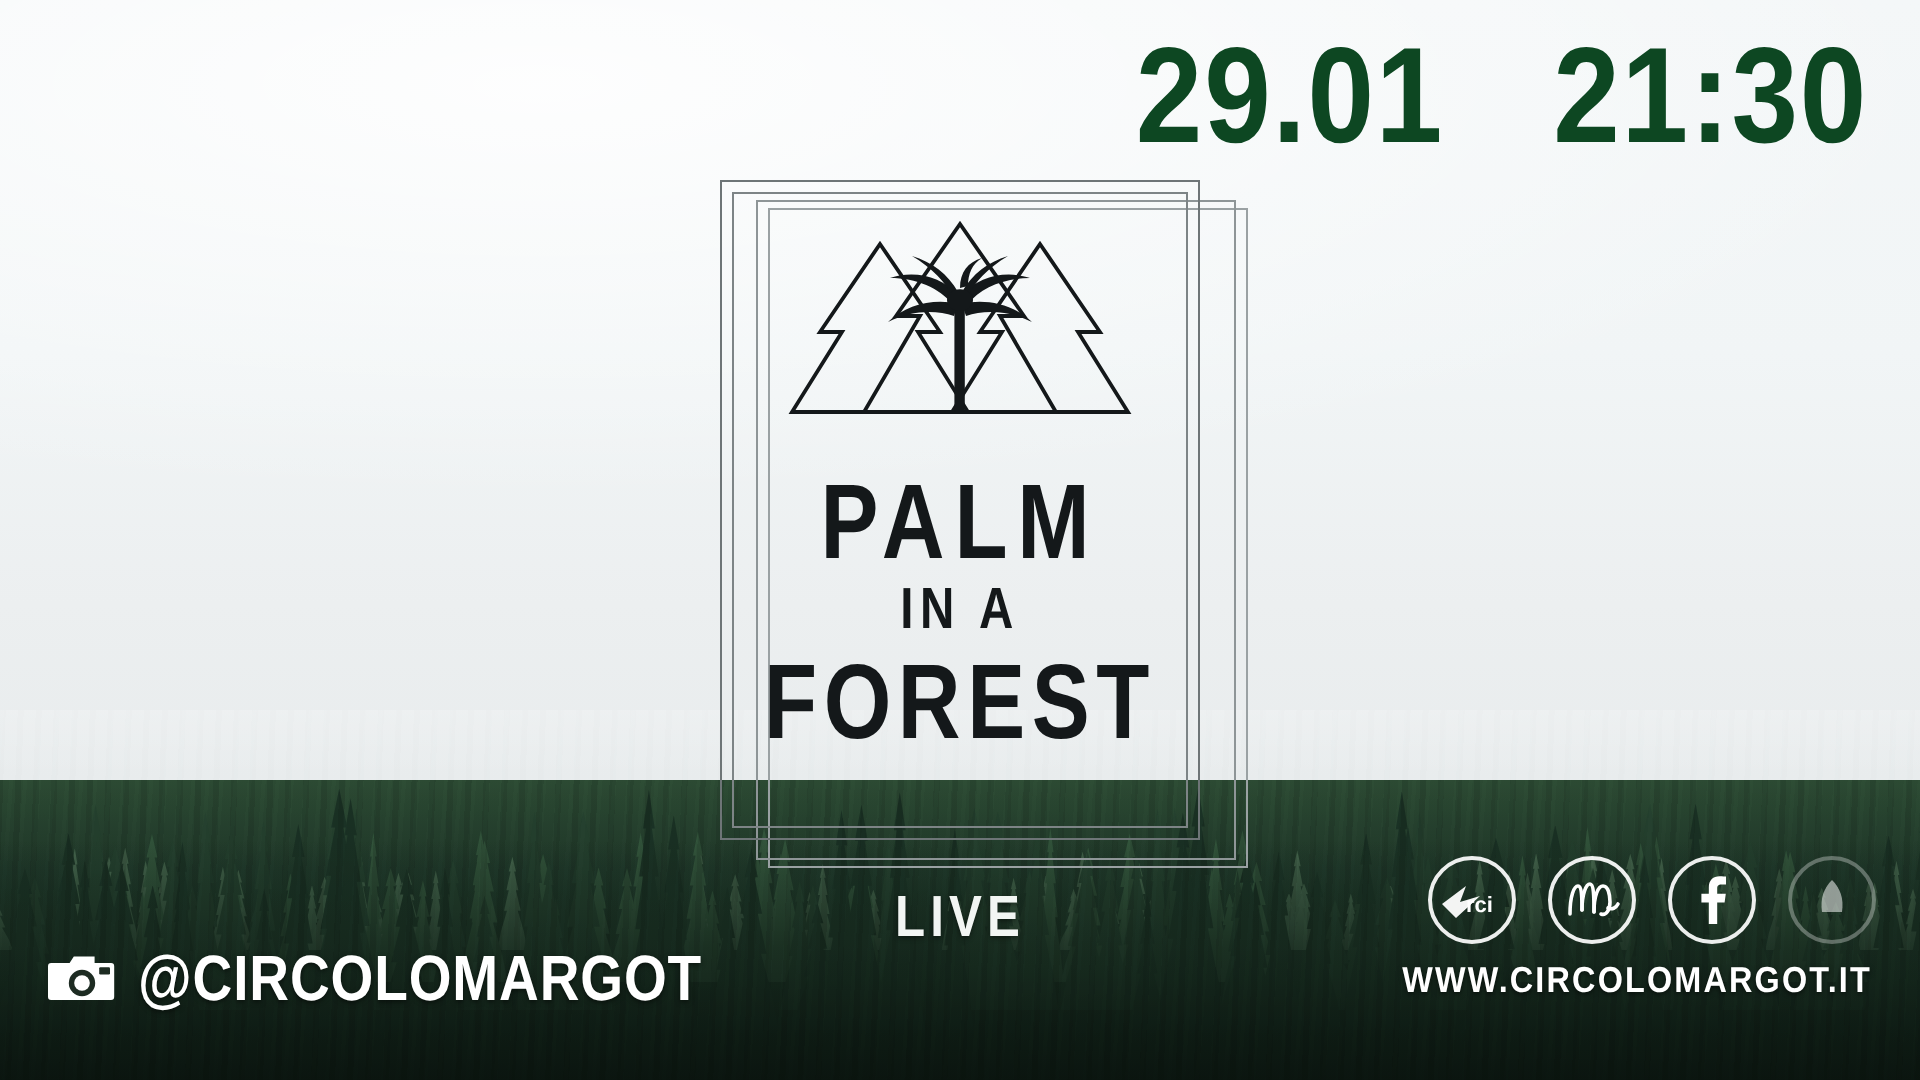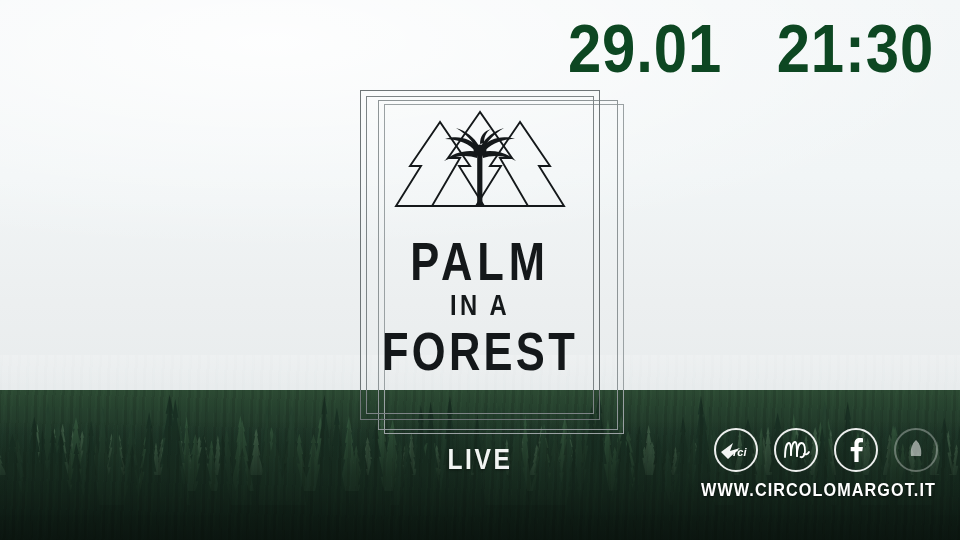--- a/index.html
+++ b/index.html
@@ -186,21 +186,20 @@
     position:absolute;right:22px;top:428px;
     display:flex;align-items:center;gap:16px;
   }
   .badge{
     width:44px;height:44px;border-radius:50%;
     border:2px solid rgba(255,255,255,.92);
     display:flex;align-items:center;justify-content:center;
     box-sizing:border-box;
     color:#fff;
     overflow:hidden;
-    font-style:italic;
   }
   .badge.faint{border-color:rgba(255,255,255,.5);opacity:.62;}
   .badge svg{display:block;}
 </style>
 </head>
 <body>
 
 <div id="poster">
 
   <div class="sky"></div>
@@ -495,20 +494,31 @@
         </svg>
       </div>
       <div class="title-palm">PALM</div>
       <div class="title-ina">IN A</div>
       <div class="title-forest">FOREST</div>
     </div>
   </div>
 
   <div class="live">LIVE</div>
 
+  <div class="ig">
+    <span>
+      <svg class="ig-icon" viewBox="0 0 34 34" xmlns="http://www.w3.org/2000/svg">
+        <path fill="#ffffff" d="M1.5 9.5 h9.3 l2.1 -3.2 h10.4 l0 3.2 h8.2 a1.6 1.6 0 0 1 1.6 1.6 v15.3 a1.6 1.6 0 0 1 -1.6 1.6 h-29.9 a1.6 1.6 0 0 1 -1.6 -1.6 v-15.3 a1.6 1.6 0 0 1 1.6 -1.6 z"></path>
+        <circle cx="17" cy="19.5" r="6.6" fill="#1d2b22"></circle>
+        <circle cx="17" cy="19.5" r="3.9" fill="#ffffff"></circle>
+        <rect x="25.6" y="11.6" width="5.4" height="3.6" rx=".6" fill="#1d2b22"></rect>
+      </svg>
+    </span>
+    <span class="ig-text">@CIRCOLOMARGOT</span>
+  </div>
 
   <div class="site">WWW.CIRCOLOMARGOT.IT</div>
 
   <div class="badges">
 
     <div class="badge">
       <svg width="34" height="26" viewBox="0 0 34 26" xmlns="http://www.w3.org/2000/svg">
         <path d="M2 15 L14 6 L11 14 L21 11 L9 22 Z" fill="#ffffff" opacity=".95"></path>
         <text x="14" y="19" font-family="Liberation Sans, sans-serif" font-size="11" font-weight="700" fill="#ffffff">rci</text>
       </svg>

